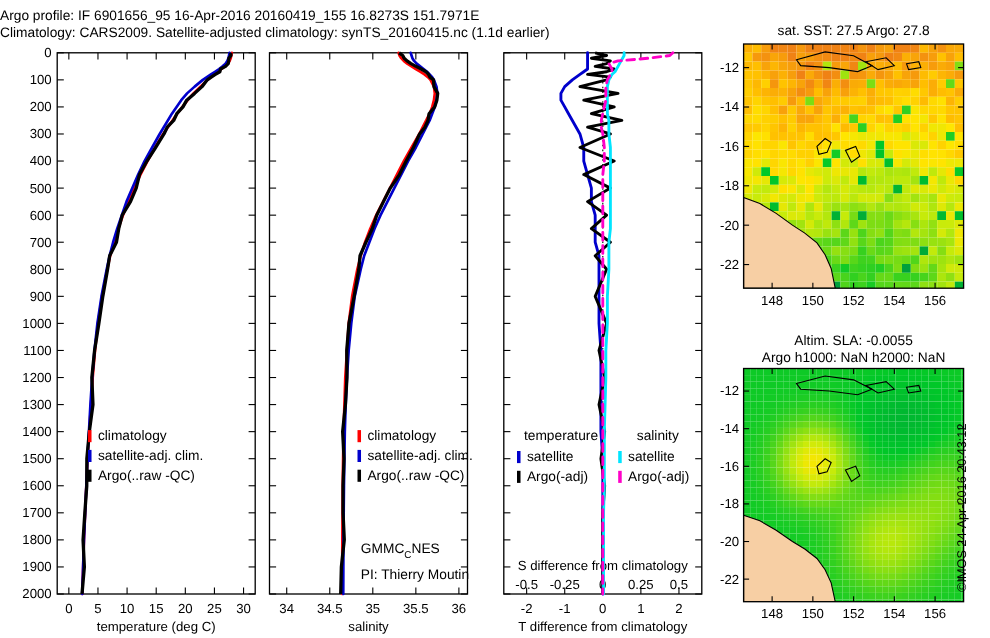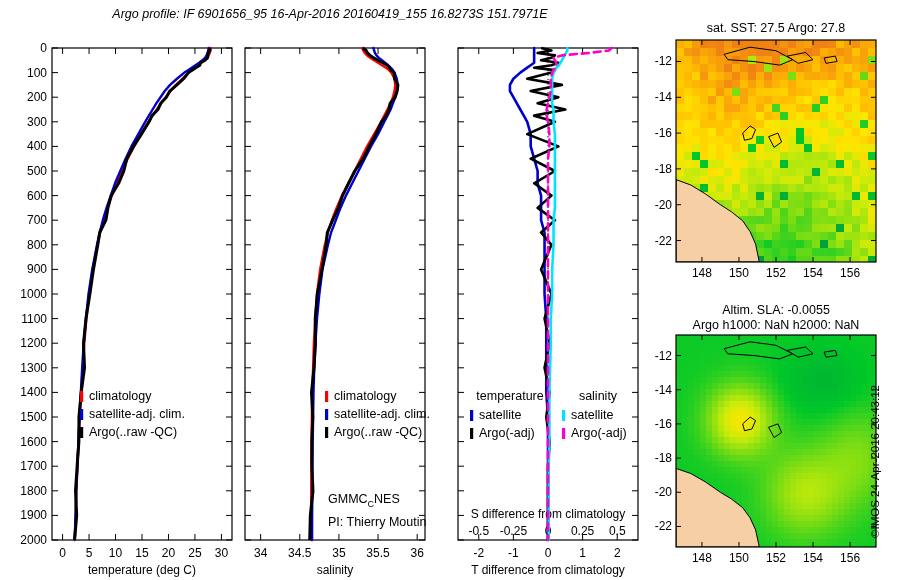--- a/index.html
+++ b/index.html
@@ -1,31 +1,32 @@
 <!DOCTYPE html>
 <html><head>
 <meta charset="utf-8">
 <style>
   html,body{margin:0;padding:0;background:#ffffff;}
   body{width:900px;height:580px;position:relative;overflow:hidden;
        font-family:"Liberation Sans",sans-serif;color:#000;}
   .abs{position:absolute;}
-  #title{left:0;top:6px;width:660px;text-align:center;font-size:12.5px;line-height:16px;font-style:italic;}
+  #title{left:0;top:6px;width:660px;font-size:12.5px;line-height:16px;}
   svg{display:block;}
   #vert-credit{
     position:absolute;left:869px;top:348px;width:190px;height:16px;
     transform-origin:0 0;transform:rotate(-90deg) translate(-190px,0);
     font-size:11.5px;letter-spacing:0px;white-space:nowrap;
   }
 </style>
 </head>
 <body>
 
 <div class="abs" id="title">
   <div>Argo profile: IF 6901656_95 16-Apr-2016 20160419_155 16.8273S 151.7971E</div>
+  <div>Climatology: CARS2009. Satellite-adjusted climatology: synTS_20160415.nc (1.1d earlier)</div>
 </div>
 
 <svg class="abs" id="fig" style="left:0;top:0;" width="900" height="580">
   <g id="panel-temperature">
       <rect x="52" y="48" width="180" height="492" fill="#fff" stroke="#000" stroke-width="1.2"></rect>
       <line x1="52" y1="48" x2="58" y2="48" stroke="#000" stroke-width="1"></line>
       <line x1="232" y1="48" x2="226" y2="48" stroke="#000" stroke-width="1"></line>
       <text x="47" y="52" font-family="&quot;Liberation Sans&quot;,sans-serif" font-size="12" text-anchor="end" fill="#000">0</text>
       <line x1="52" y1="72.6" x2="58" y2="72.6" stroke="#000" stroke-width="1"></line>
       <line x1="232" y1="72.6" x2="226" y2="72.6" stroke="#000" stroke-width="1"></line>

